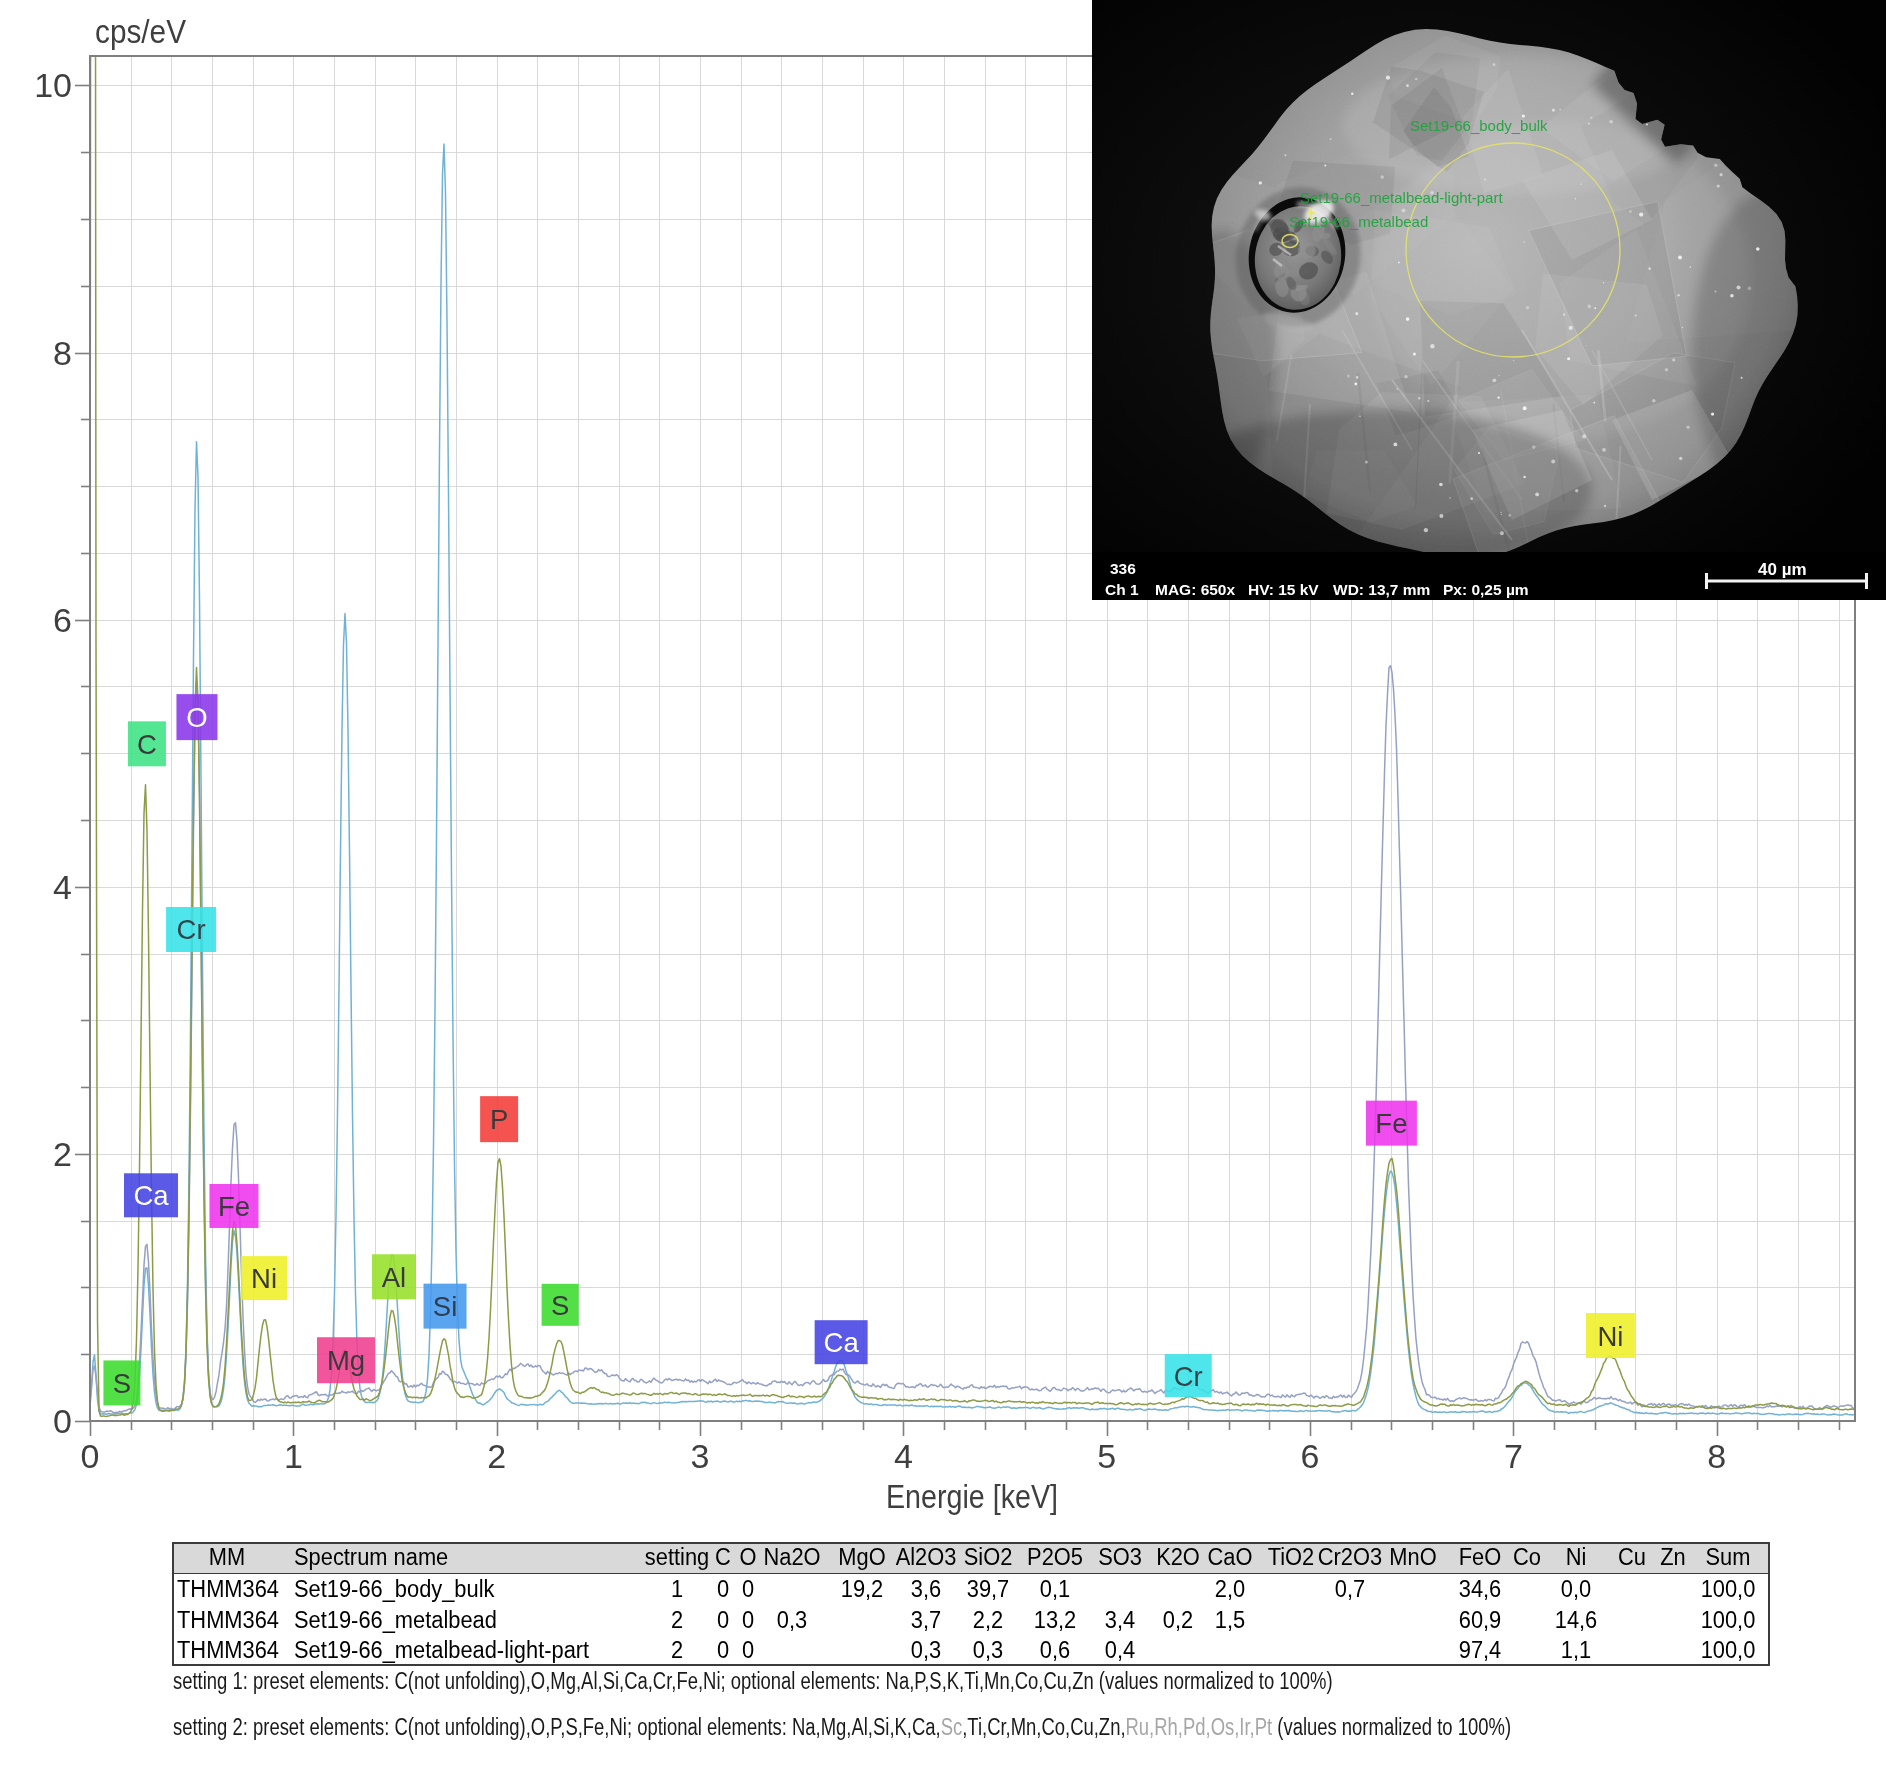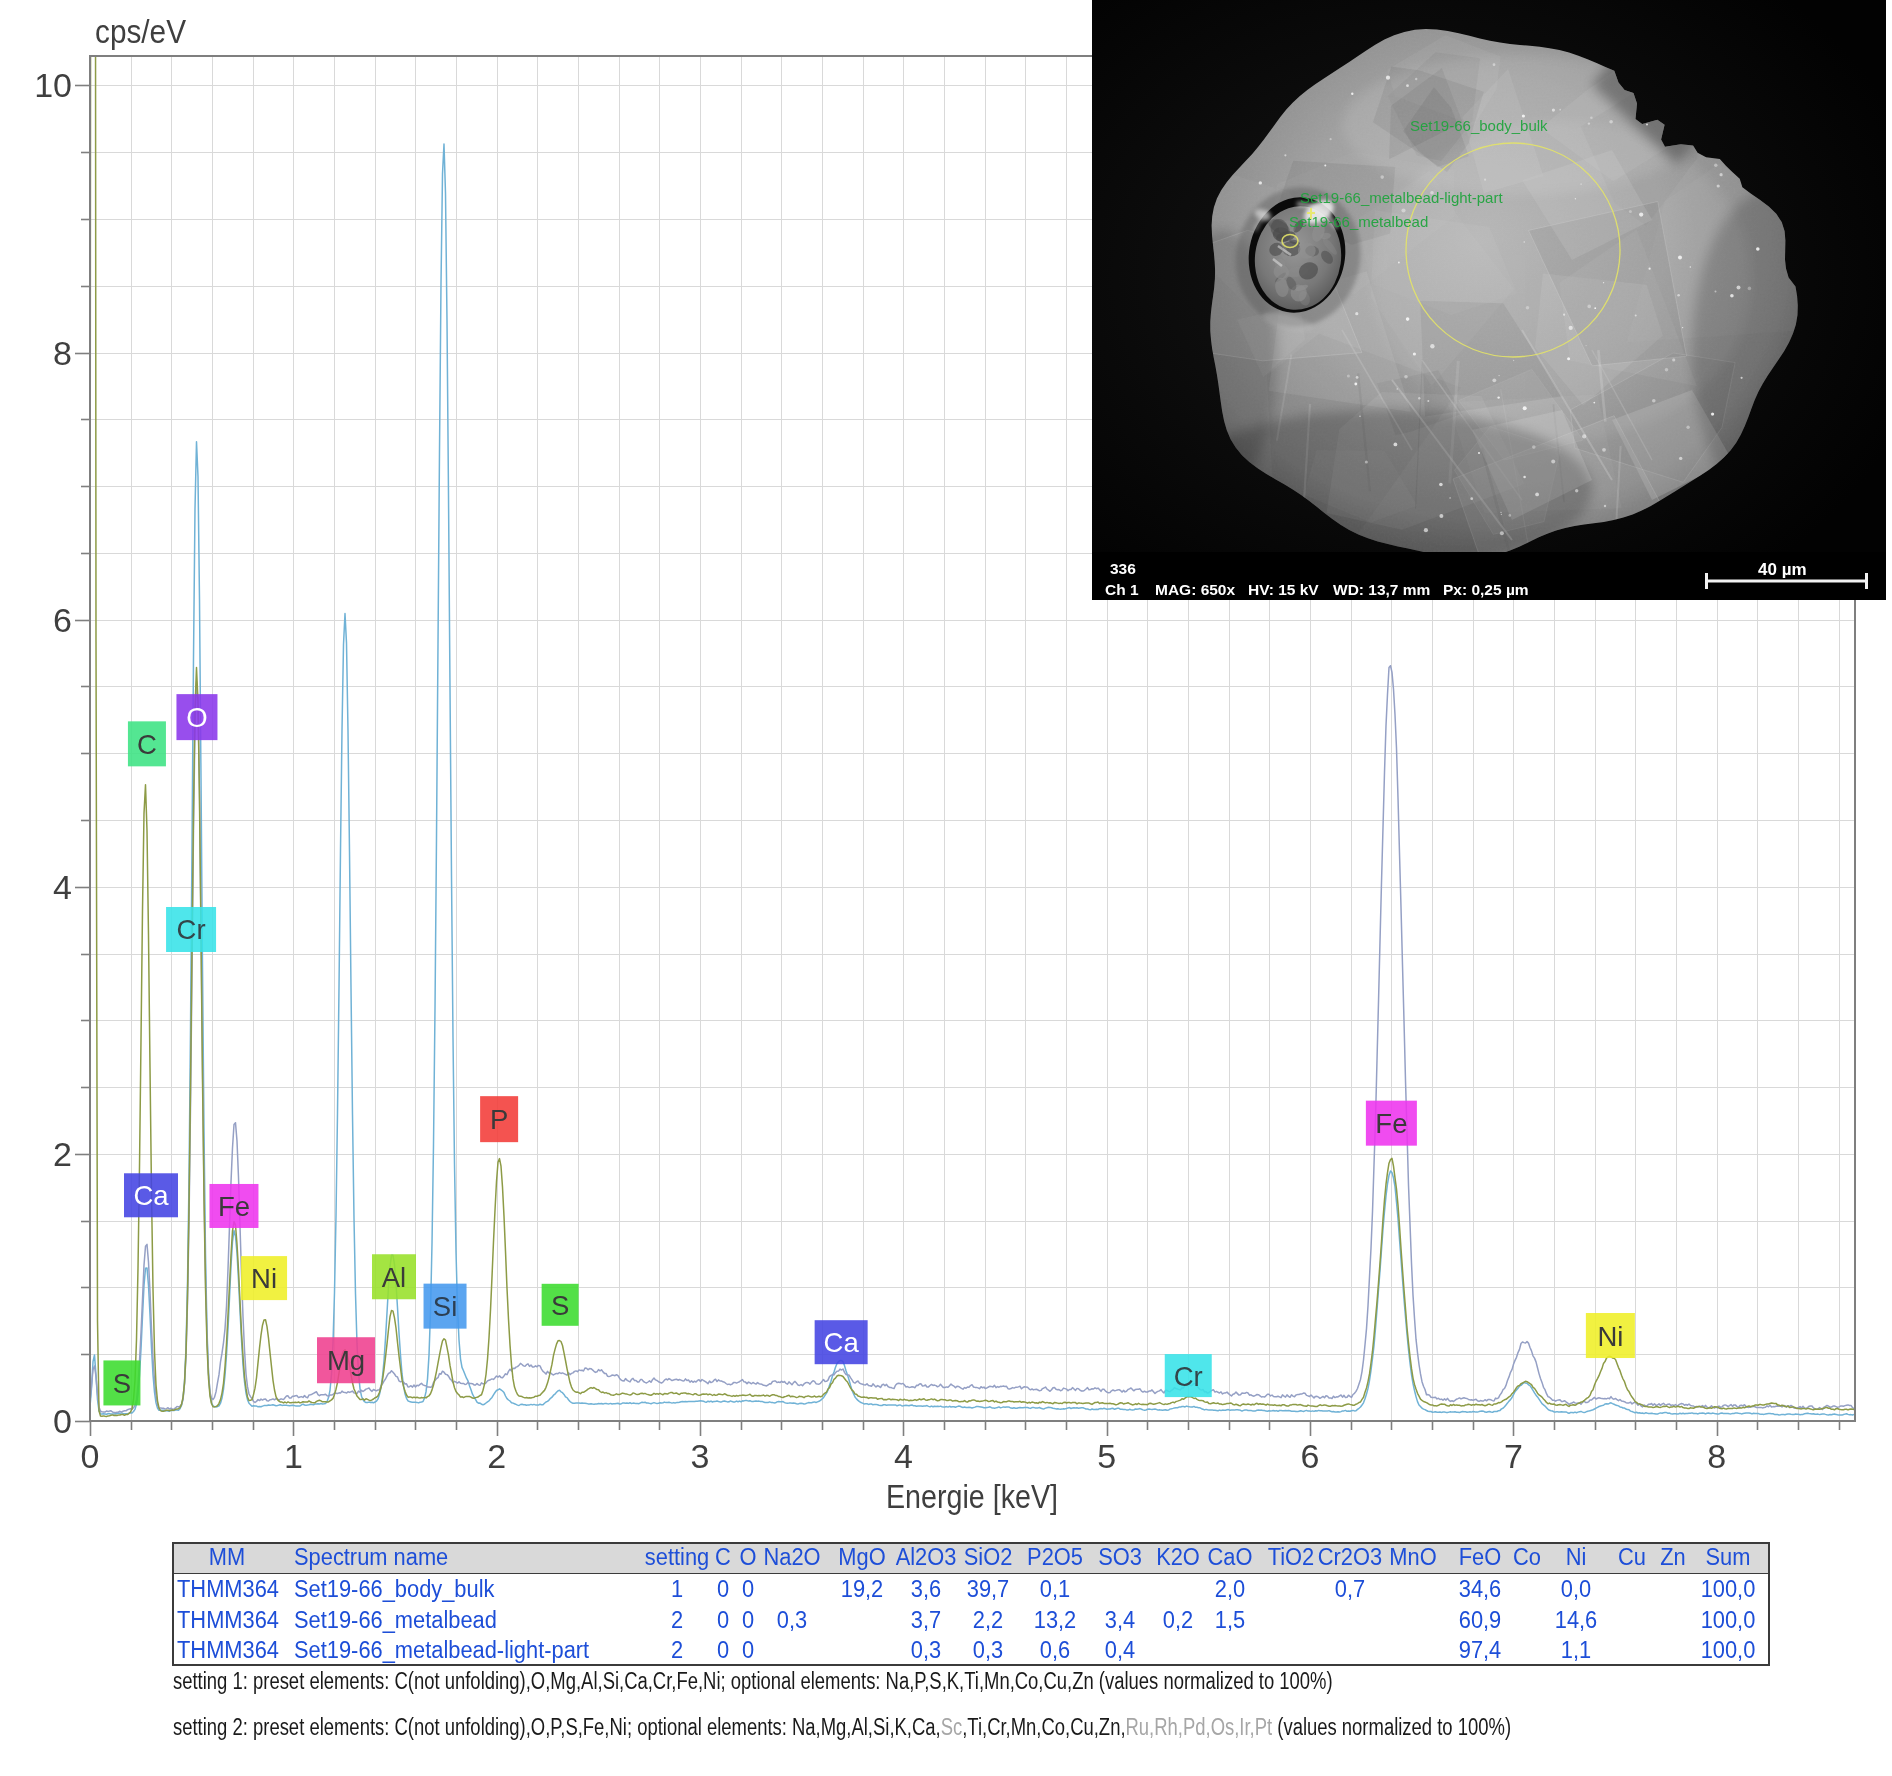--- a/index.html
+++ b/index.html
@@ -1,21 +1,21 @@
 <!DOCTYPE html>
 <html><head>
 <meta charset="utf-8">
 <style>
   html,body{margin:0;padding:0;background:#ffffff;}
   body{width:1892px;height:1776px;position:relative;overflow:hidden;
        font-family:"Liberation Sans",sans-serif;}
   #chart-svg{position:absolute;left:0;top:0;}
   #sem-svg{position:absolute;left:1092px;top:0;}
   #quant-table{position:absolute;left:172px;top:1542px;width:1594px;height:120px;
-      border:2px solid #3b3b3b;font-size:23px;color:#1d4ed8;}
+      border:2px solid #3b3b3b;font-size:23px;color:#000000;}
   #qt-header-bg{position:absolute;left:0;top:0;width:100%;height:29px;background:#d9d9d9;
       border-bottom:1px solid #3b3b3b;}
   .qt-cell{position:absolute;white-space:nowrap;transform:translate(-50%,-50%) scaleX(0.95);}
   .qt-cell-left{position:absolute;white-space:nowrap;transform:translateY(-50%) scaleX(0.95);transform-origin:0 50%;}
   .footnote{position:absolute;left:173px;font-size:23.5px;color:#1a1a1a;white-space:nowrap;transform:scaleX(0.785);transform-origin:0 50%;}
   .footnote .seg-gray{color:#a6a6a6;}
   #footnote-1{top:1668px;}
   #footnote-2{top:1714px;}
 </style>
 </head>

